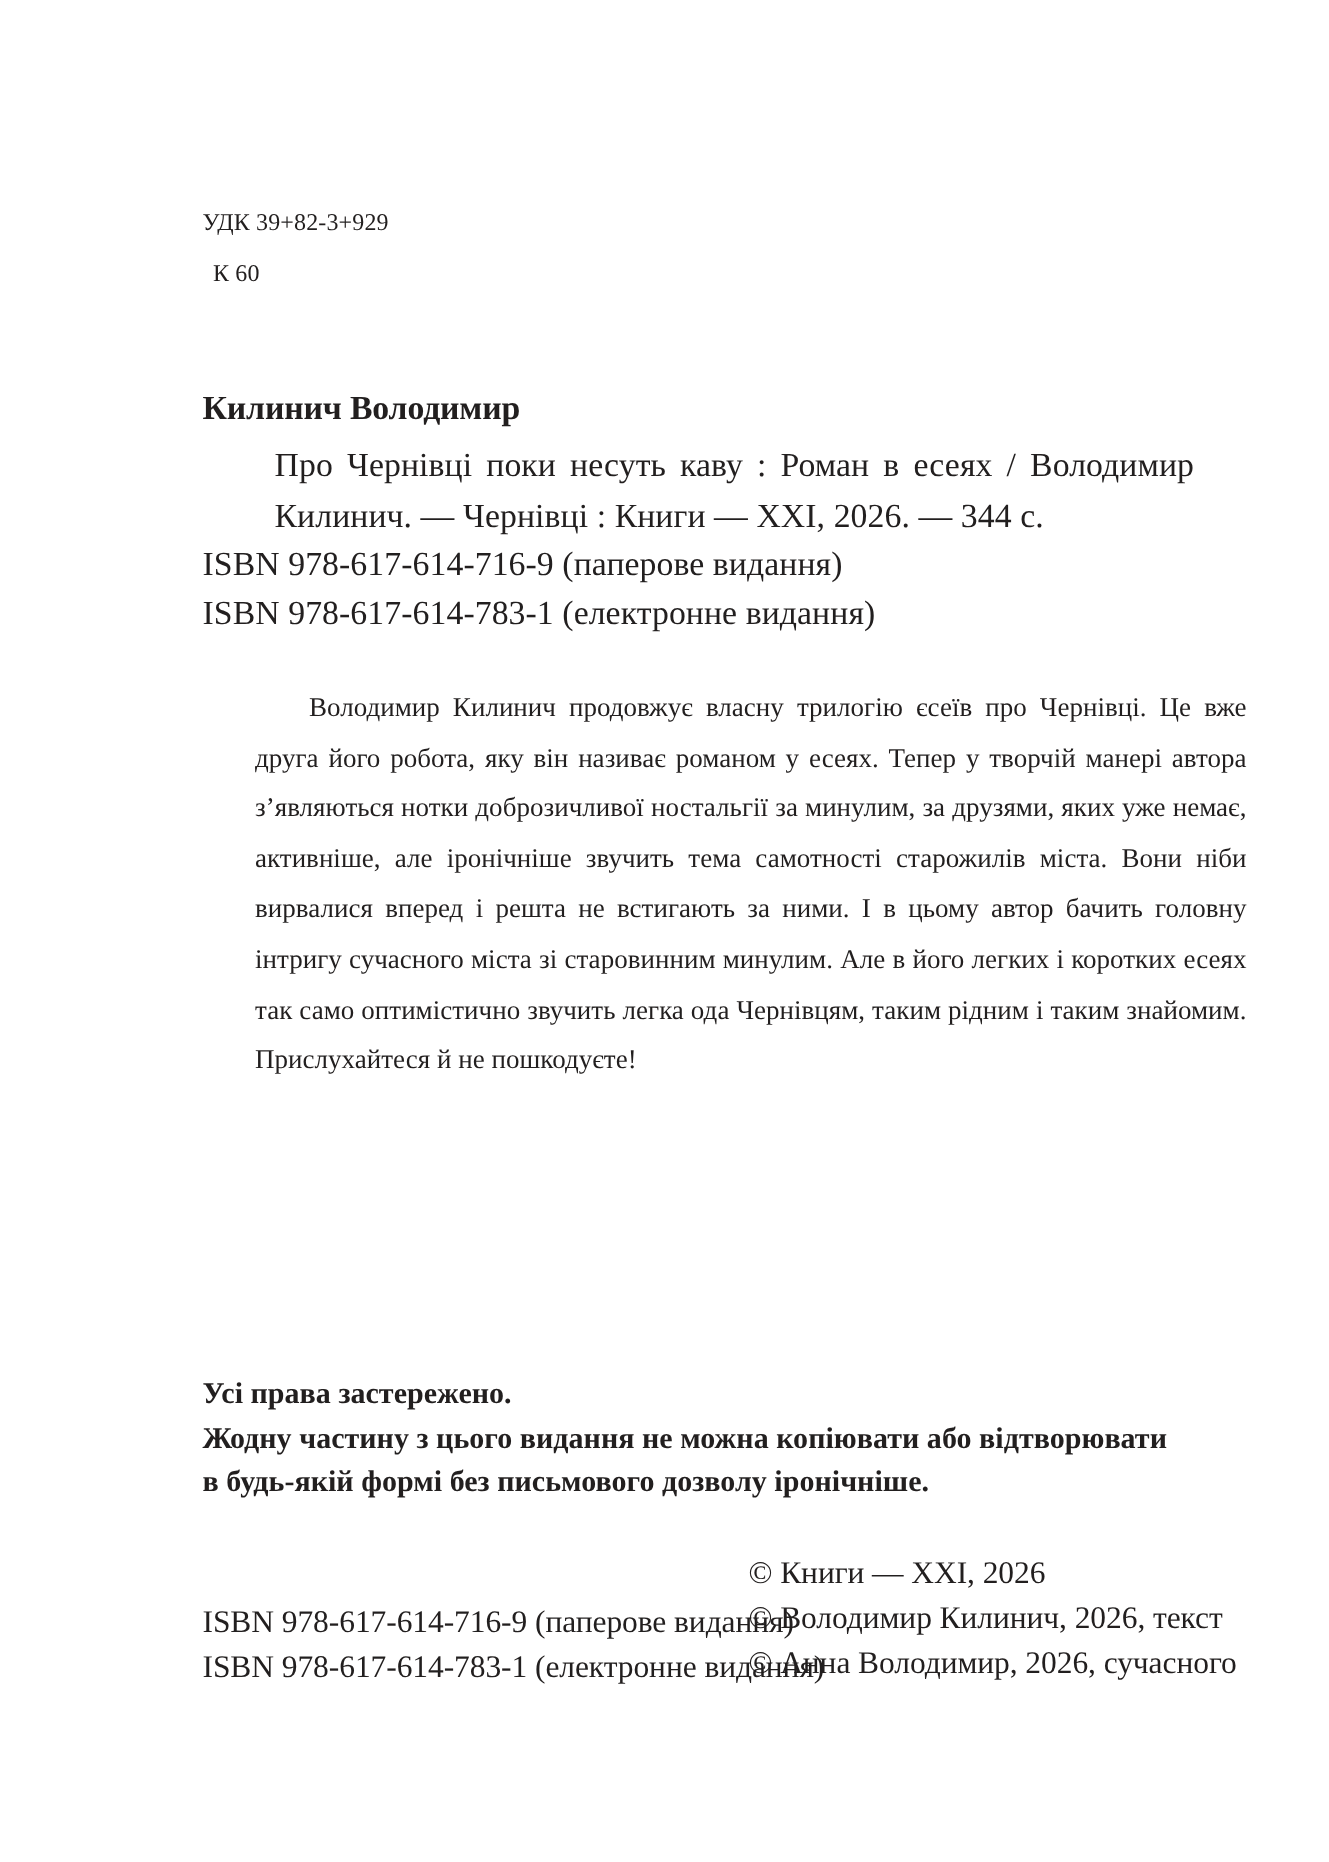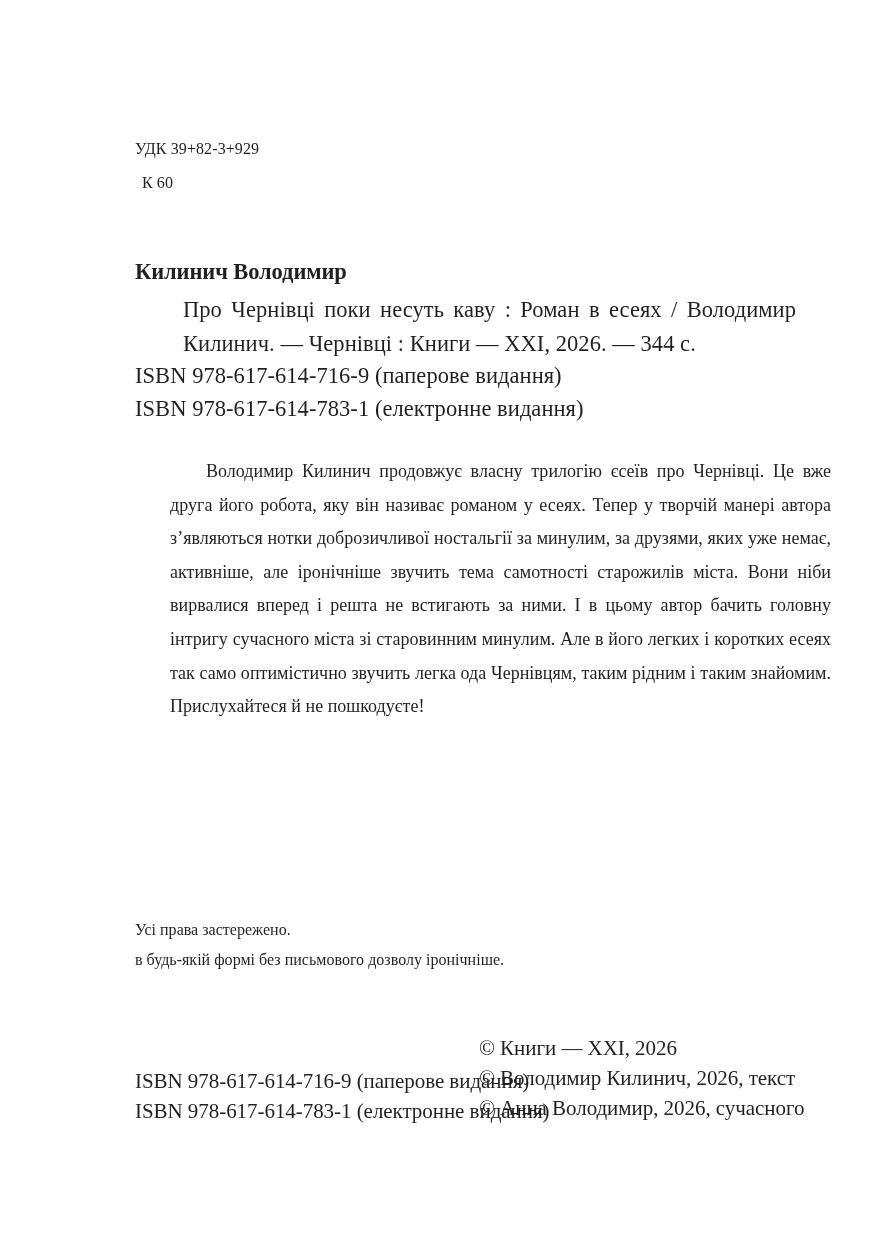--- a/index.html
+++ b/index.html
@@ -87,23 +87,24 @@
     letter-spacing: 0.02px;
     margin-left: 35px;
   }
 
   
   .rights {
     position: absolute;
     left: 135px;
     top: 915px;
     width: 670px;
-    font-size: 16px;
+    font-size: 20px;
     line-height: 29.5px;
     letter-spacing: 0.02px;
+    font-weight: bold;
   }
   .rights div { white-space: nowrap; }
 
   
   .footer {
     position: absolute;
     left: 135px;
     top: 1033px;
     width: 680px;
     height: 105px;
@@ -112,21 +113,21 @@
     position: absolute;
     left: 0;
     top: 33px;
     font-size: 21px;
     line-height: 30px;
     letter-spacing: -0.05px;
   }
   .footer-left div { white-space: nowrap; }
   .footer-right {
     position: absolute;
-    left: 344px;
+    left: 364px;
     top: 0;
     font-size: 21px;
     line-height: 30px;
     letter-spacing: -0.05px;
   }
   .footer-right div { white-space: nowrap; }
   .copy-mark { font-family: "Liberation Serif", "DejaVu Serif", serif; }
   .ital { }
 </style>
 </head>
@@ -146,20 +147,21 @@
 
   <div class="isbn-block">
     <div>ISBN 978-617-614-716-9 (паперове видання)</div>
     <div>ISBN 978-617-614-783-1 (електронне видання)</div>
   </div>
 
   <div class="annotation">Володимир Килинич продовжує власну трилогію єсеїв про Чернівці. Це вже друга його робота, яку він називає романом у есеях. Тепер у творчій манері автора з’являються нотки доброзичливої ностальгії за минулим, за друзями, яких уже немає, активніше, але іронічніше звучить тема самотності старожилів міста. Вони ніби вирвалися вперед і решта не встигають за ними. І в цьому автор бачить головну інтригу сучасного міста зі старовинним минулим. Але в його легких і коротких есеях так само оптимістично звучить легка ода Чернівцям, таким рідним і таким знайомим. Прислухайтеся й не пошкодуєте!</div>
 
   <div class="rights">
     <div>Усі права застережено.</div>
+    <div>Жодну частину з цього видання не можна копіювати або відтворювати</div>
     <div>в будь-якій формі без письмового дозволу іронічніше.</div>
   </div>
 
   <div class="footer">
     <div class="footer-left">
       <div>ISBN 978-617-614-716-9 (паперове видання)</div>
       <div>ISBN 978-617-614-783-1 (електронне видання)</div>
     </div>
     <div class="footer-right">
       <div>

